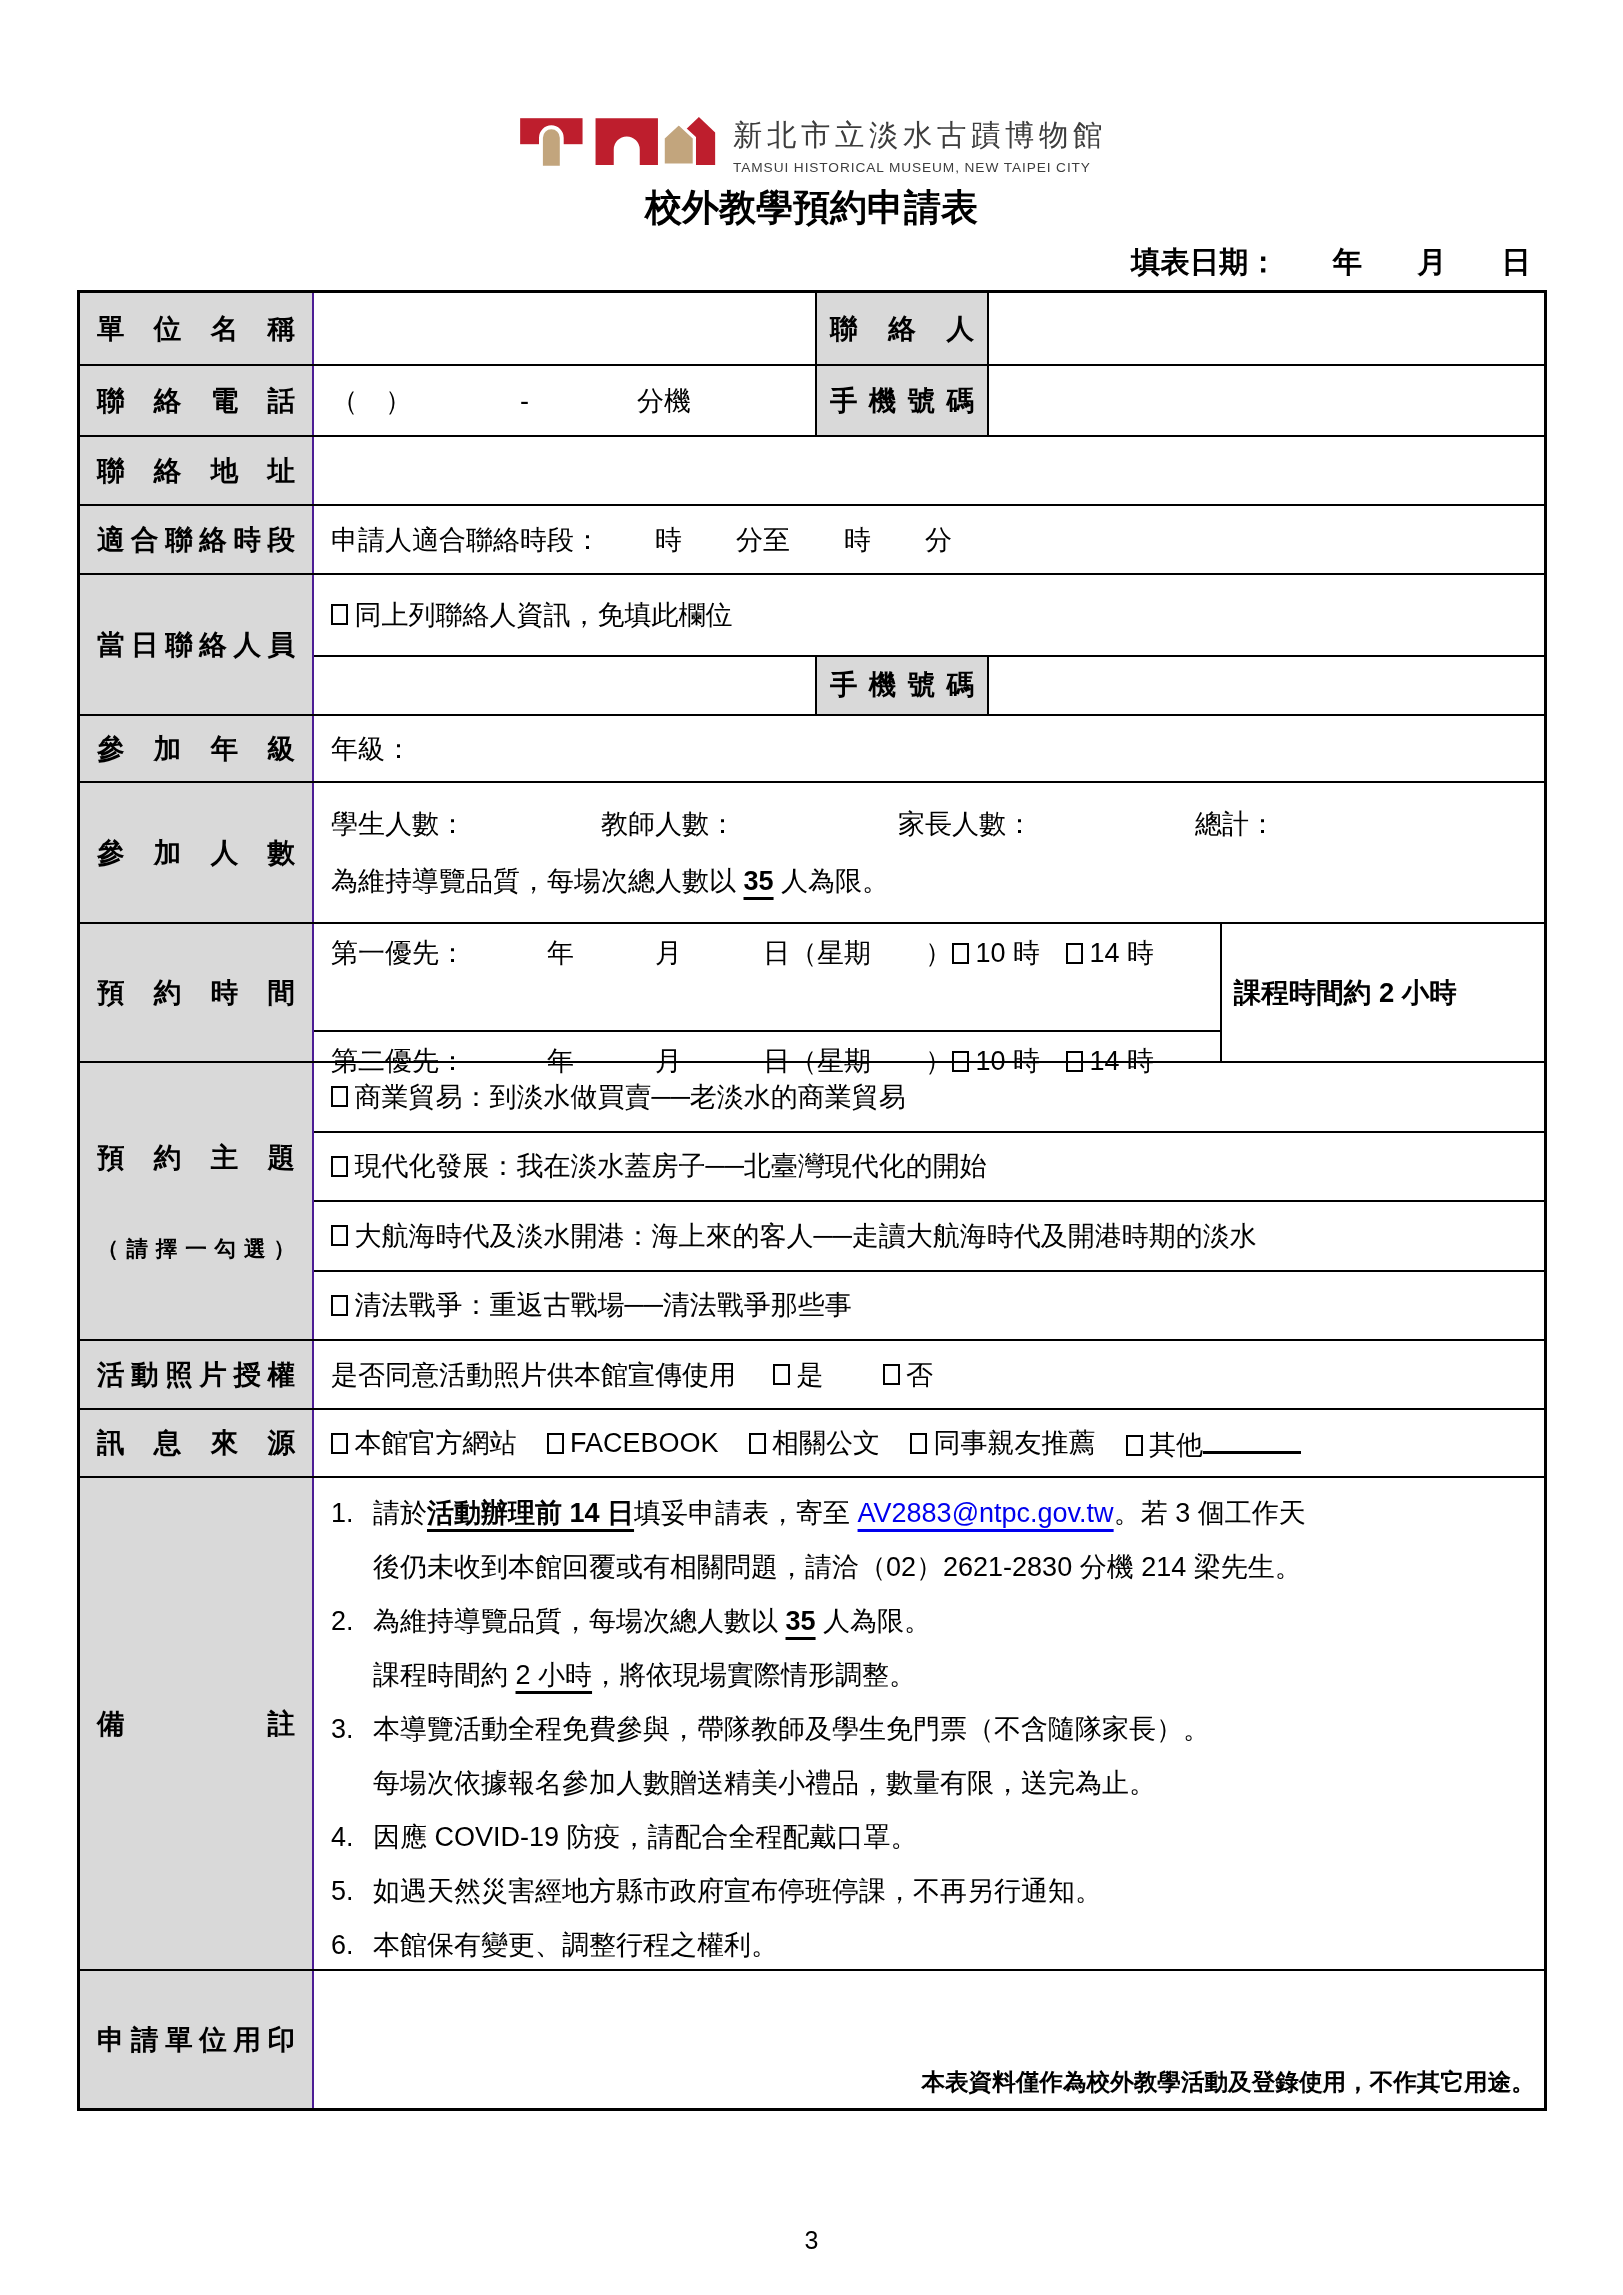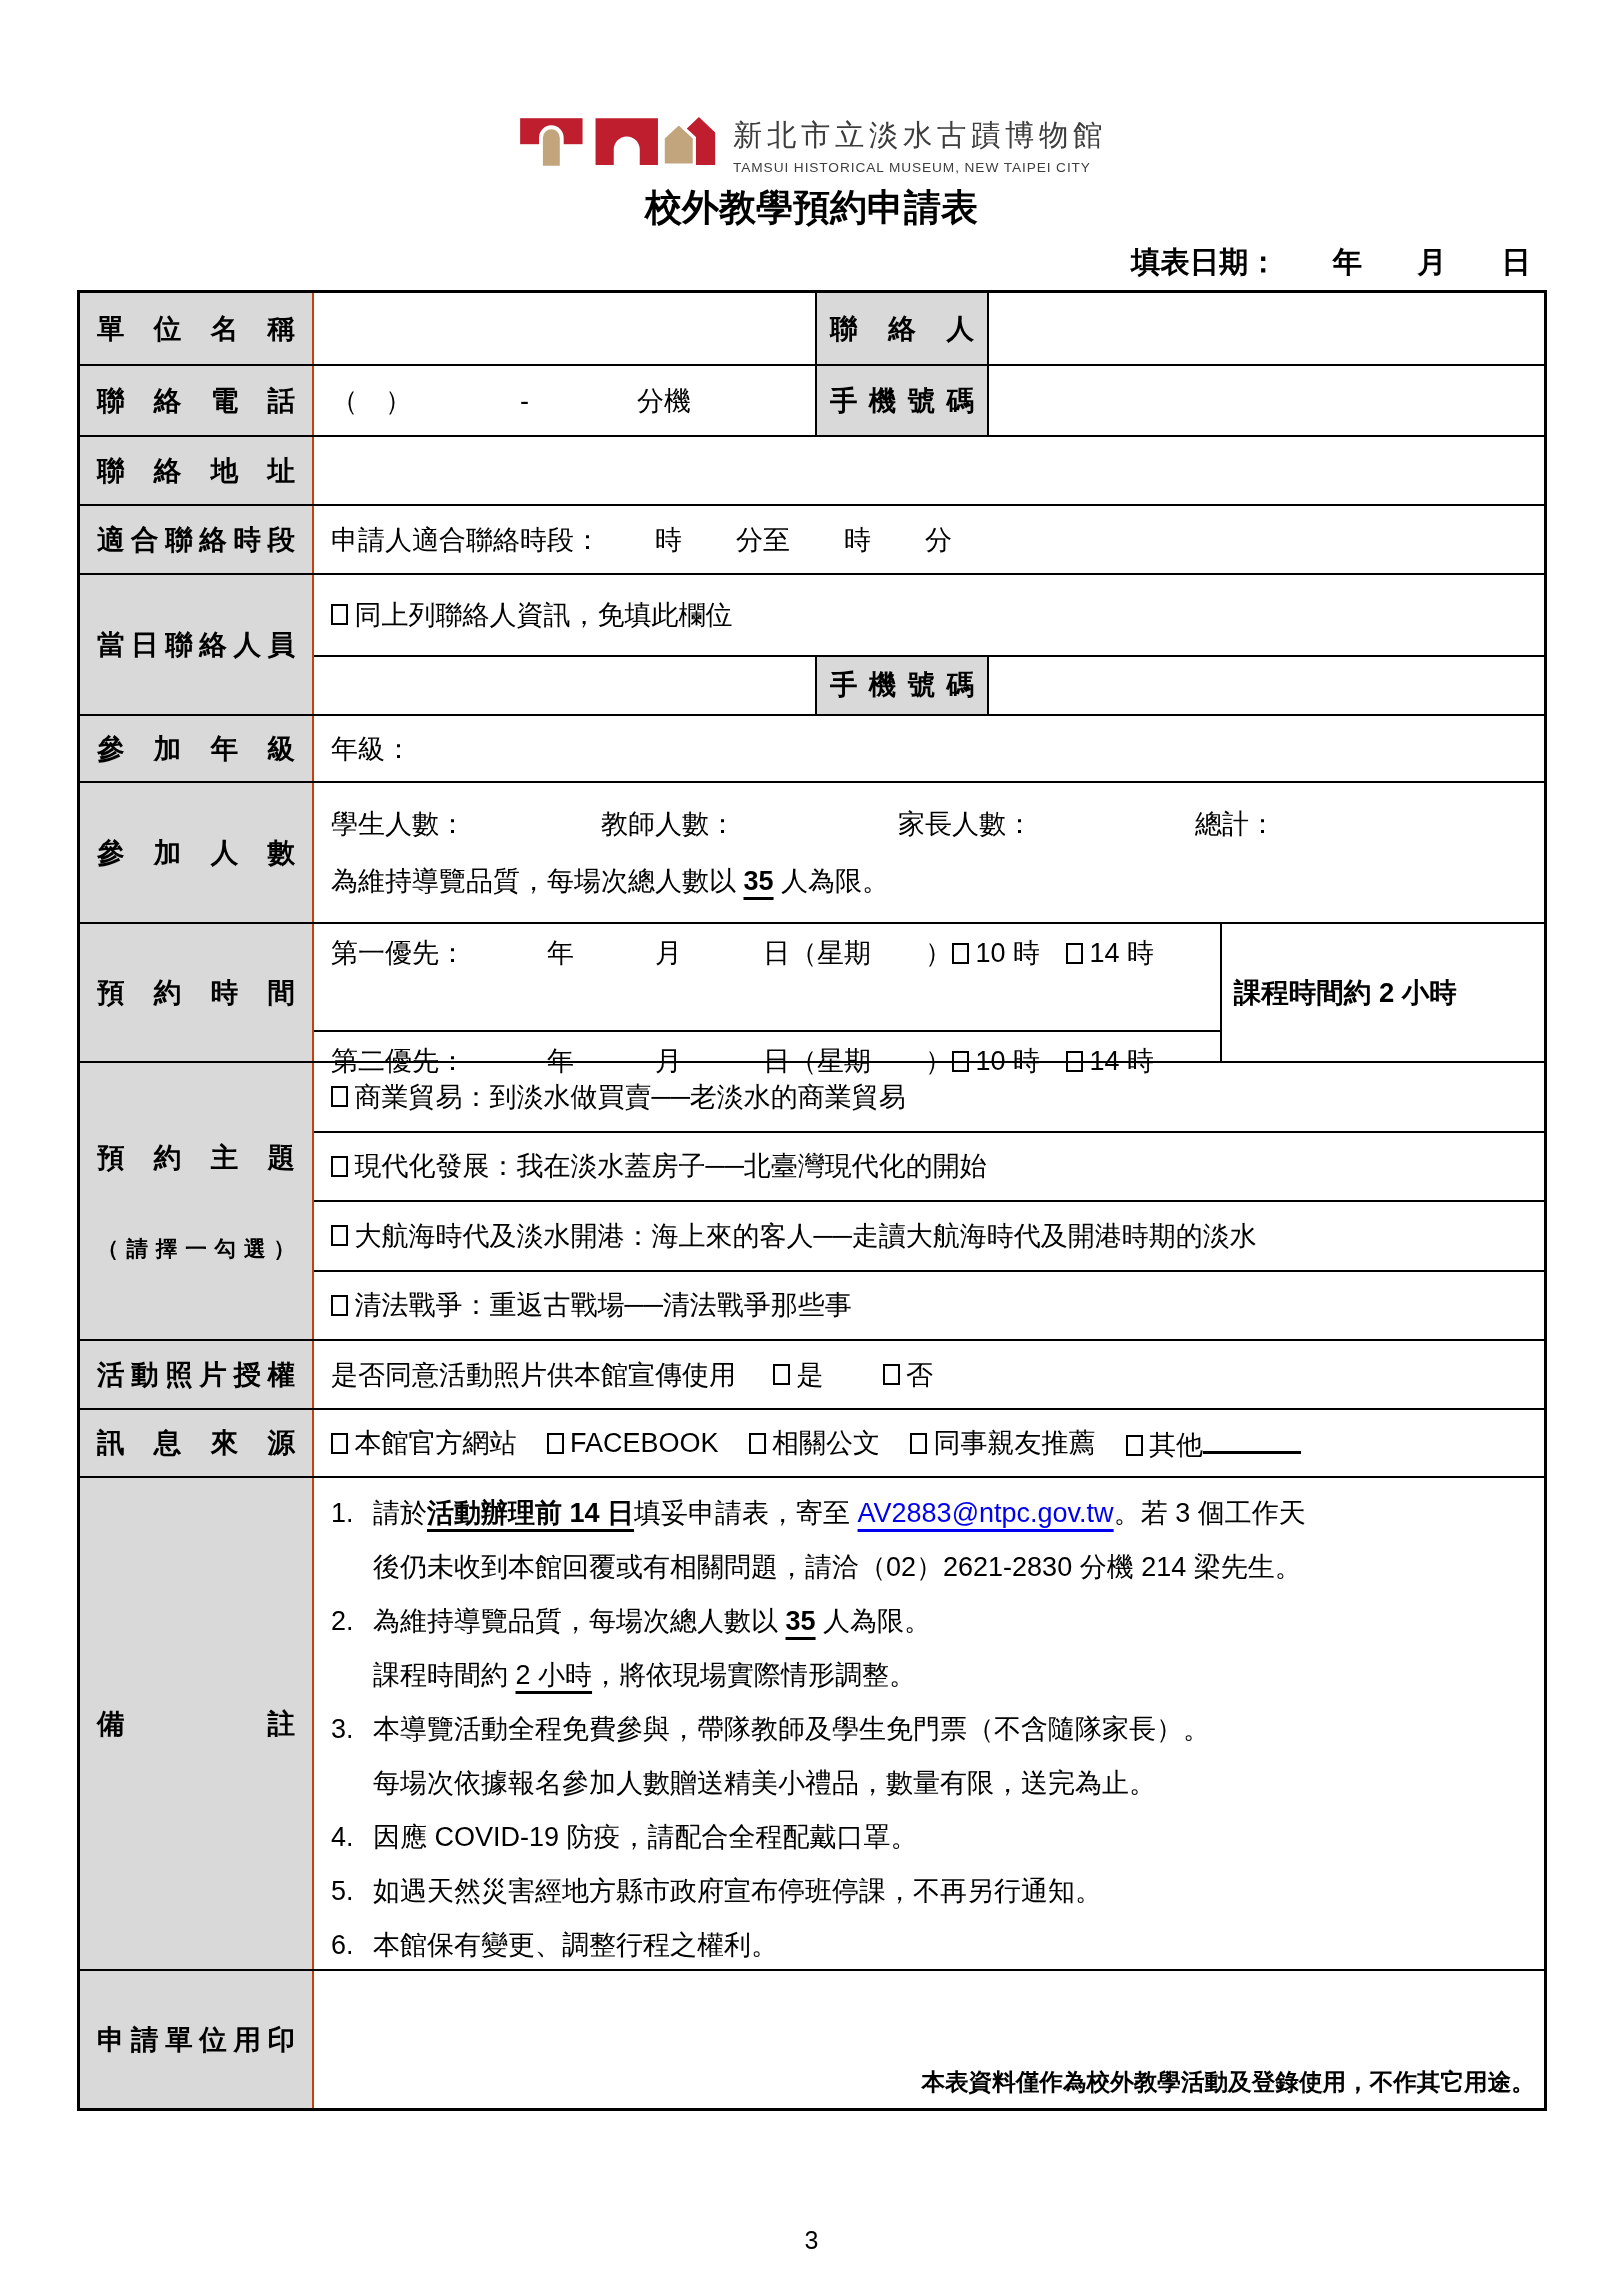--- a/index.html
+++ b/index.html
@@ -20,21 +20,21 @@
   .dateline { position: absolute; top: 243px; right: 92px; display: flex;
     column-gap: 55px; font-size: 29.4px; font-weight: bold; }
 
   
   .tbl { position: absolute; top: 290px; left: 77px; width: 1470px;
     border: 3.9px solid #000; }
   .r { display: flex; align-items: stretch; border-top: 2.6px solid #000; }
   .r.first { border-top: none; }
 
   .lab { flex: none; width: 234px; background: var(--label-bg, #d9d9d9);
-    border-right: 2px solid #c2410c; display: flex; flex-direction: column;
+    border-right: 2px solid #4c1d95; display: flex; flex-direction: column;
     justify-content: center; padding: 0 17px; font-weight: bold; font-size: 27.5px; }
   .lab .j { width: 100%; text-align: justify; text-align-last: justify; }
   .lab .sub { width: 100%; text-align: justify; text-align-last: justify;
     font-size: 21.6px; margin-top: 58px; }
 
   .lab2 { flex: none; width: 174px; background: var(--label-bg, #d9d9d9);
     border-left: 2px solid #000; border-right: 2px solid #000;
     display: flex; align-items: center; padding: 0 13px;
     font-weight: bold; font-size: 27.5px; }
   .lab2 .j { width: 100%; text-align: justify; text-align-last: justify; }

